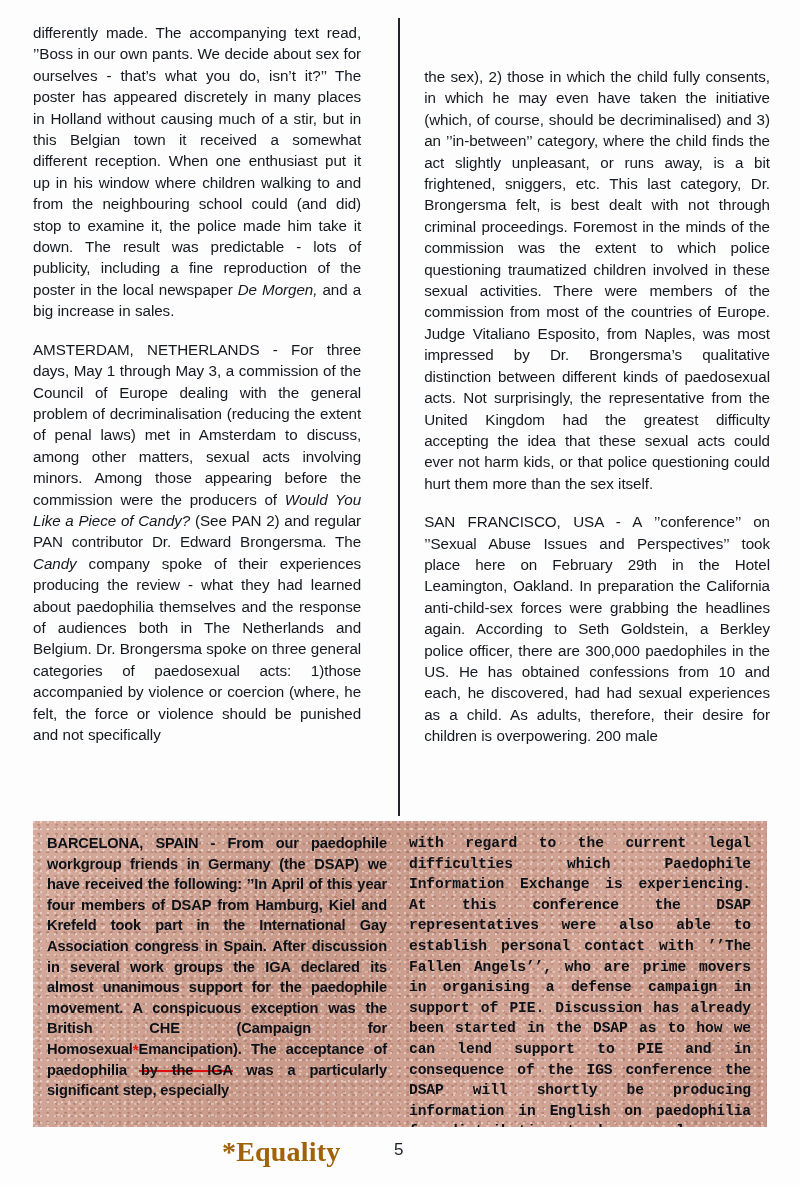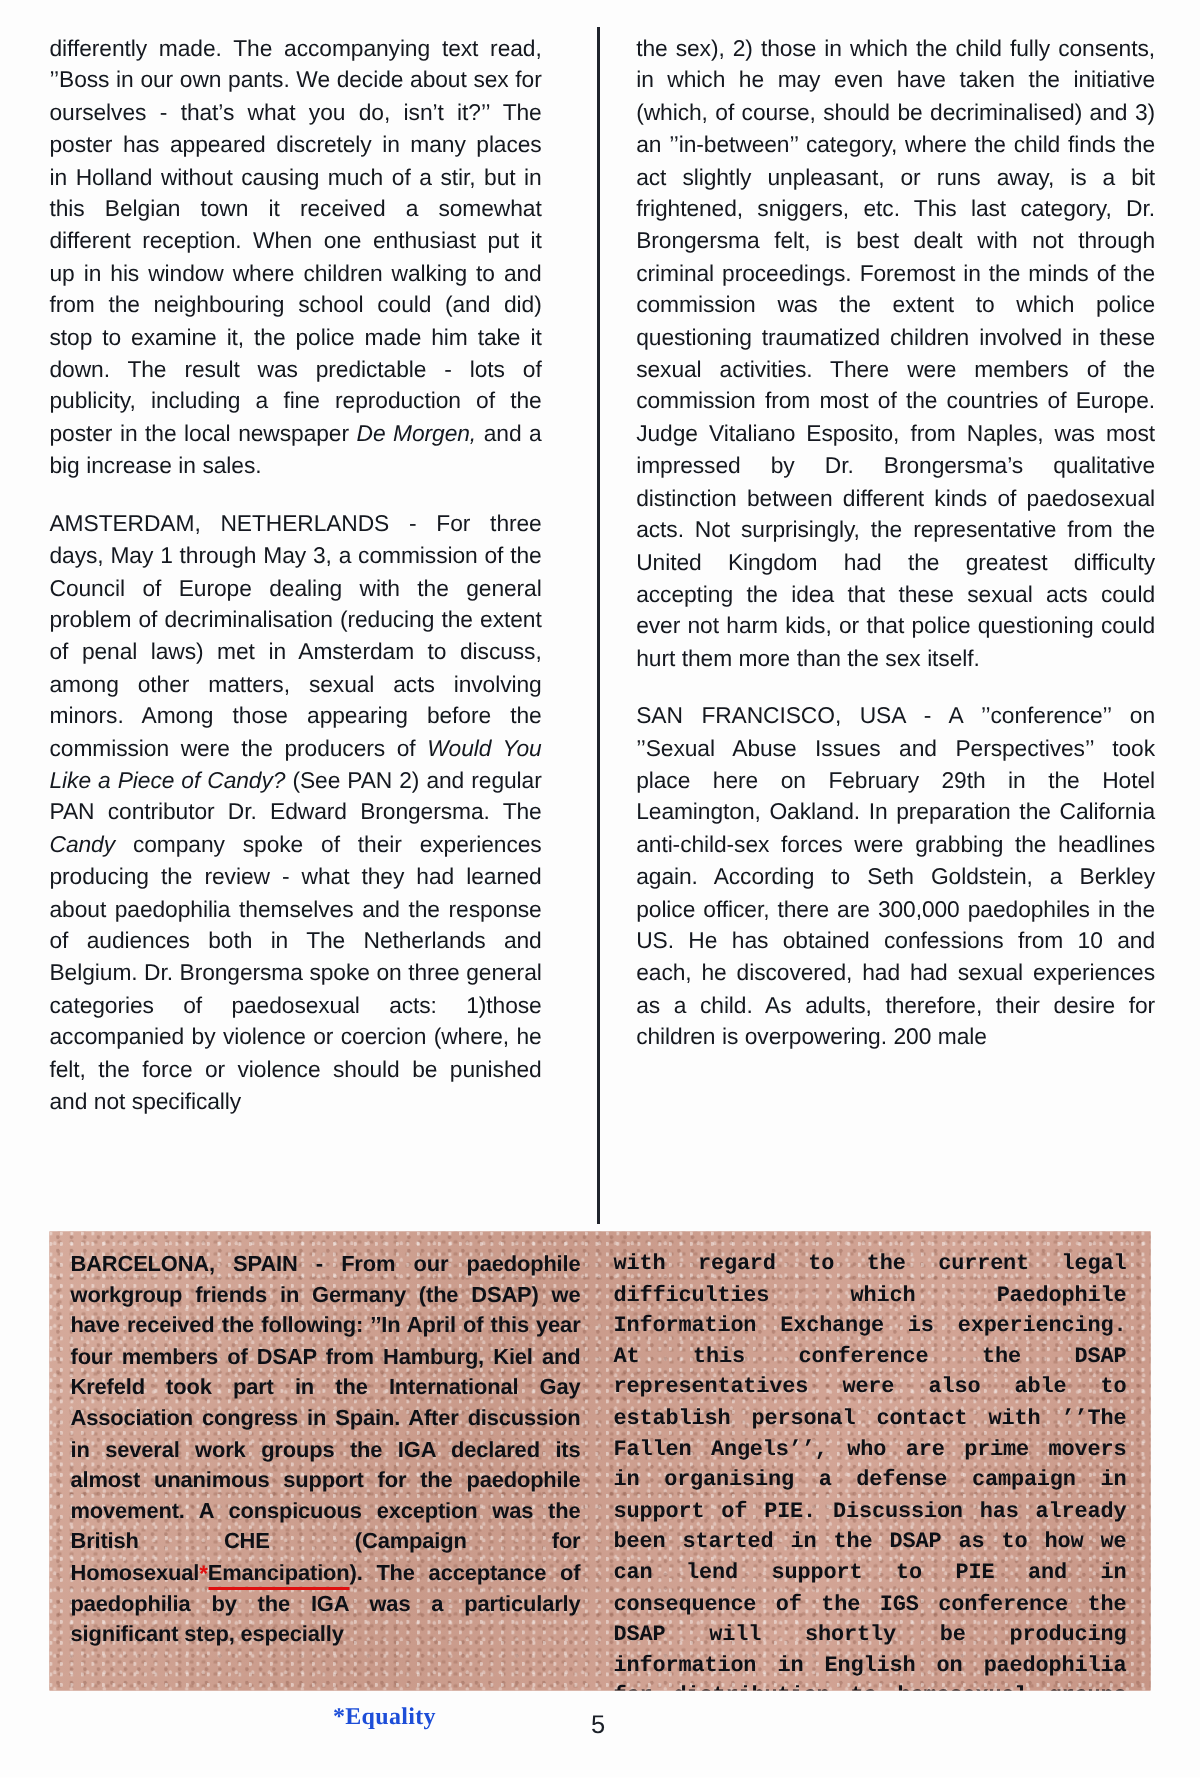--- a/index.html
+++ b/index.html
@@ -32,20 +32,21 @@
     display: flex;
   }
   .col {
     box-sizing: border-box;
     width: 481px;
     padding: 22px 41px 0 33px;
   }
   .col.right {
     padding-left: 22px;
     padding-right: 30px;
+    margin-top: 44px;
   }
 
   .divider {
     position: absolute;
     left: 398px;
     top: 18px;
     width: 1.6px;
     height: 798px;
     background: #20242c;
   }
@@ -103,39 +104,39 @@
   .asterisk-mark {
     color: #e00f0f;
     font-weight: 700;
     font-size: 15px;
     vertical-align: baseline;
     position: relative;
     top: 1px;
   }
   .red-underline {
     border-bottom: 2px solid #e00f0f;
-    padding-bottom: 1px;
+    padding-bottom: 13px;
   }
 
   
   .footer {
     position: absolute;
     left: 0;
     top: 1136px;
     width: 800px;
     height: 36px;
   }
   .footnote-equality {
     position: absolute;
     left: 222px;
     top: 0;
     font-family: "Liberation Serif", serif;
     font-weight: 700;
-    font-size: 16px;
-    color: #1d4ed8;
+    font-size: 28px;
+    color: #a16207;
     letter-spacing: 0.2px;
   }
   .page-number {
     position: absolute;
     left: 394px;
     top: 4px;
     font-size: 17px;
     color: #1a1f27;
     font-weight: 400;
   }

